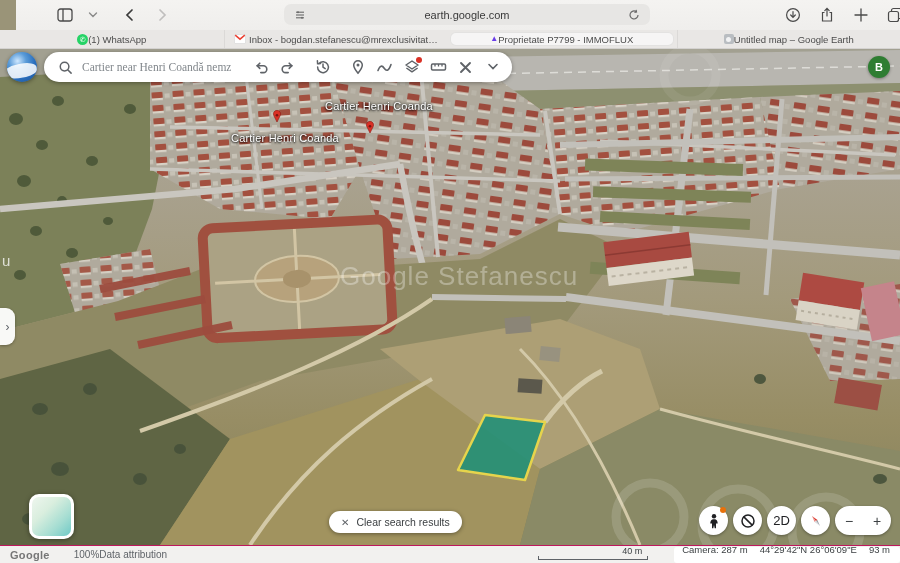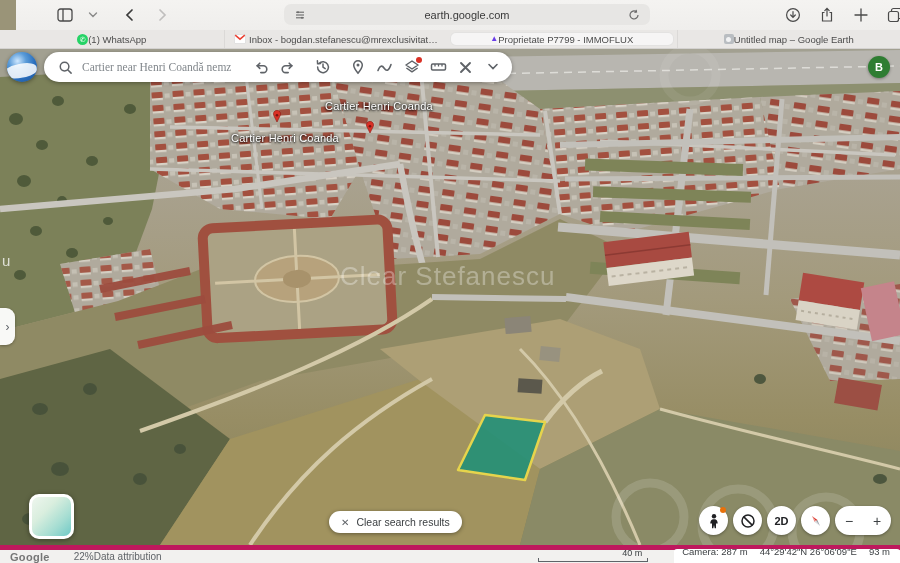--- a/index.html
+++ b/index.html
@@ -72,29 +72,29 @@
 
   
   .clear-pill { position:absolute; left:329px; top:511px; height:22px; background:#fff; border-radius:12px;
     box-shadow:0 1px 4px rgba(0,0,0,.4); display:flex; align-items:center; gap:7px; padding:0 12px;
     font-size:10.5px; color:#3c4043; z-index:6; }
   .clear-pill .x { font-size:10px; color:#5f6368; }
 
   .map-controls { position:absolute; top:506px; right:9px; display:flex; align-items:center; gap:5px; z-index:6; }
   .ctl { width:29px; height:29px; border-radius:50%; background:#fff; box-shadow:0 1px 3px rgba(0,0,0,.35);
     display:flex; align-items:center; justify-content:center; position:relative; color:#202124; }
-  .ctl.mode2d { font-size:11px; font-weight:700; color:#202124;text-align:center; }
+  .ctl.mode2d { font-size:13px; font-weight:400; color:#202124;text-align:center; }
   .peg-dot { position:absolute; top:1px; right:2px; width:6px; height:6px; border-radius:50%; background:#e8710a; }
   .zoom-pill { width:56px; height:29px; background:#fff; border-radius:15px; box-shadow:0 1px 3px rgba(0,0,0,.35);
     display:flex; align-items:center; justify-content:space-around; font-size:14px; color:#3c4043; }
   .zoom-pill span { cursor:default; }
 
   
   .status-bar { position:absolute; left:0; top:545px; width:900px; height:18px; background:#f2f1ef;
-    border-top:5px solid #be185d; display:flex; align-items:center; z-index:20; font-size:10px; color:#5f6368; }
+    border-top:1px solid #be185d; display:flex; align-items:center; z-index:20; font-size:10px; color:#5f6368; }
   .sb-brand { margin-left:10px; font-size:11px; font-weight:600; letter-spacing:.3px; color:#767676; }
   .sb-zoom { margin-left:24px; }
   .sb-attr { }
   .sb-right { margin-left:auto; display:flex; align-items:center; }
   .sb-scale { position:relative; width:110px; height:14px; margin-right:26px; }
   .sb-scale .line { position:absolute; left:0; right:0; bottom:2px; height:4px;
     border-bottom:1px solid #5f6368; border-left:1px solid #5f6368; border-right:1px solid #5f6368; }
   .sb-scale .lbl { position:absolute; right:6px; top:-2px; font-size:9px; color:#3c4043; }
   .sb-cam { background:#fff; border-radius:3px; padding:2px 10px 12px 8px; margin-right:0;
     display:flex; gap:12px; font-size:9.5px; color:#3c4043; white-space:nowrap; height:16px; align-items:center; }
@@ -369,21 +369,21 @@
         <circle cx="650" cy="468" r="34"></circle>
           <circle cx="738" cy="476" r="36"></circle>
           <circle cx="826" cy="482" r="34"></circle>
         <circle cx="690" cy="26" r="26" opacity="0.5"></circle>
       </g>
     </svg>
   </div>
 
   <div class="map-label" style="left:325px; top:100px;">Cartier Henri Coanda</div>
   <div class="map-label" style="left:231px; top:132px;">Cartier Henri Coanda</div>
-  <div class="watermark">Clear Stefanescu</div>
+  <div class="watermark">Google Stefanescu</div>
   <div class="watermark-edge">u</div>
 
   <div class="panel-handle">
     <span>›</span>
   </div>
 
   <div class="minimap"></div>
 
   <div class="earth-toolbar">
     <div class="earth-logo"></div>
@@ -484,21 +484,21 @@
         </svg>
     </div>
     <div class="zoom-pill">
       <span>−</span>
       <span>+</span>
     </div>
   </div>
 
   <div class="status-bar">
     <span class="sb-brand">Google</span>
-    <span class="sb-zoom">22%</span>
+    <span class="sb-zoom">100%</span>
     <span class="sb-attr">Data attribution</span>
     <div class="sb-right">
       <div class="sb-scale">
         <span class="lbl">40 m</span>
         <span class="line"></span>
       </div>
       <div class="sb-cam">
         <span>Camera: 287 m</span>
         <span>44°29'42"N 26°06'09"E</span>
         <span>93 m</span>

